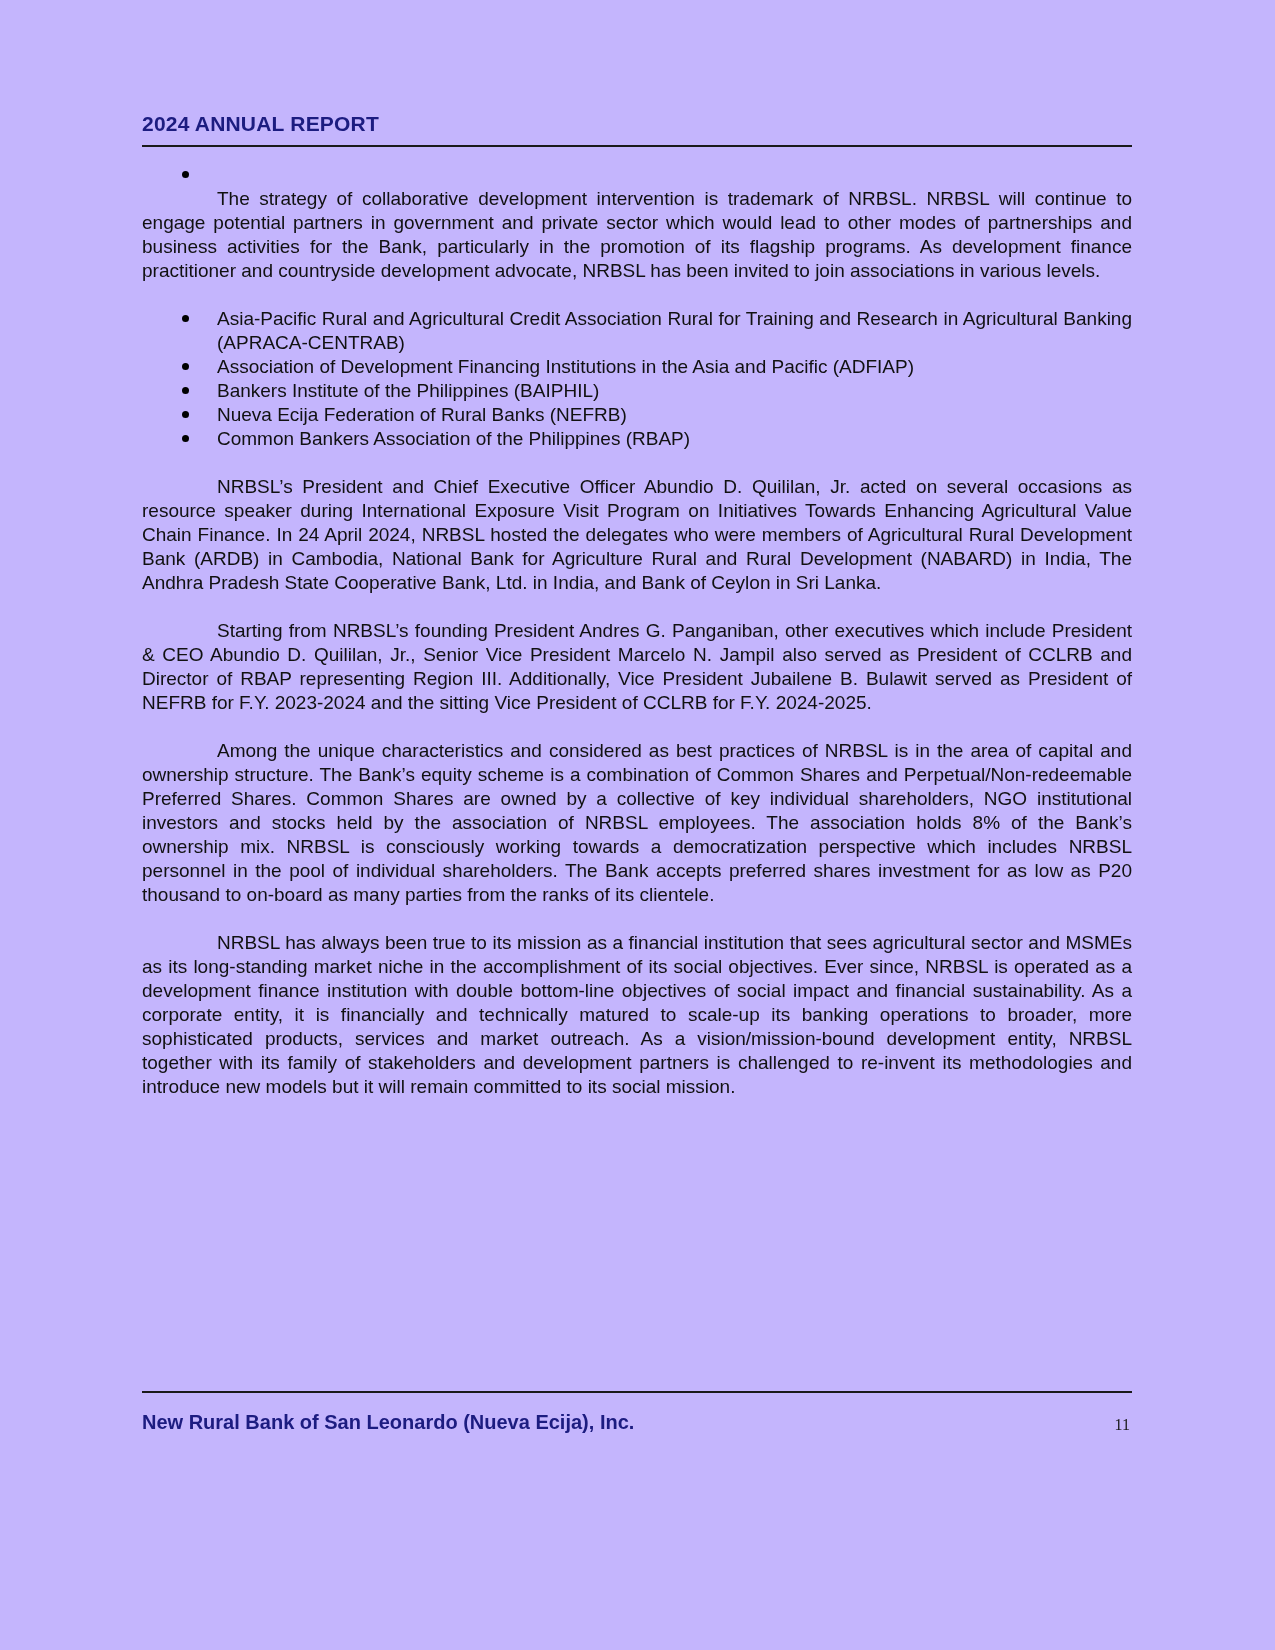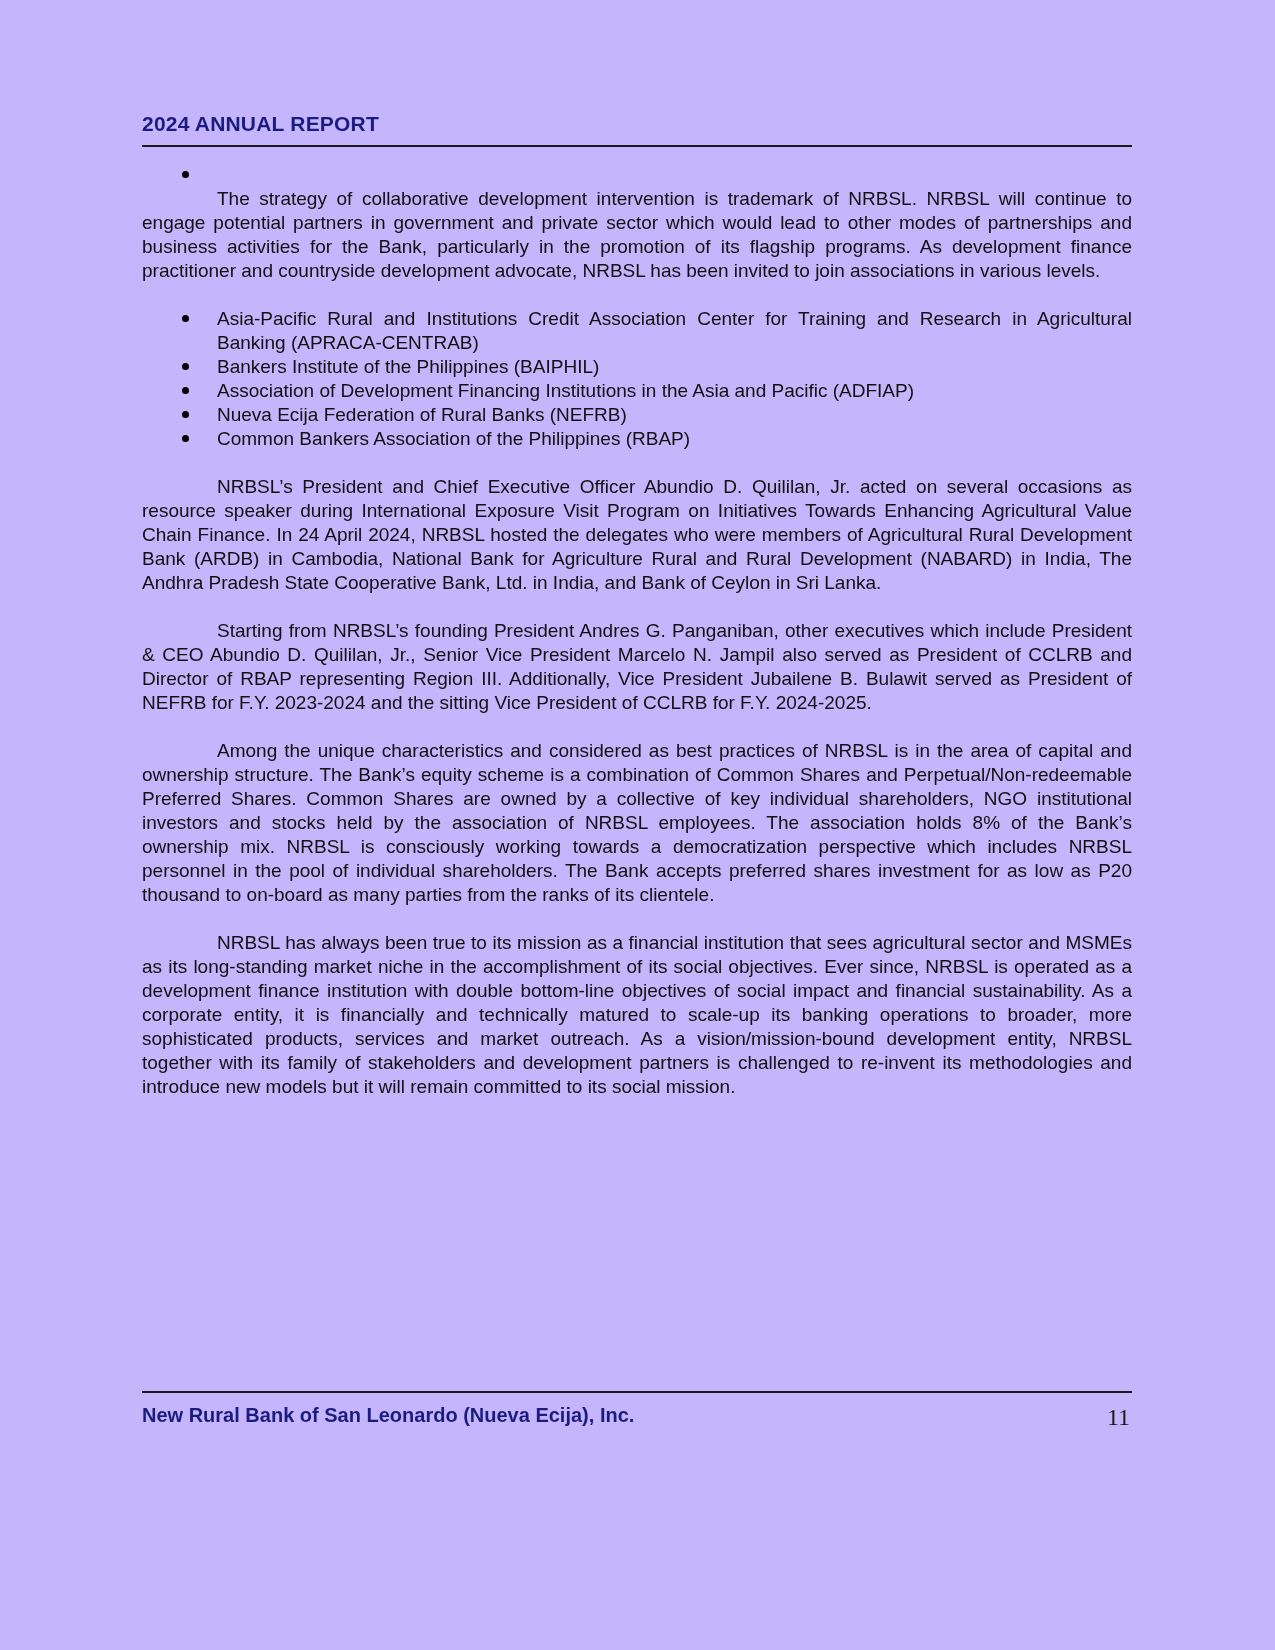--- a/index.html
+++ b/index.html
@@ -55,33 +55,33 @@
     height: 7px;
     border-radius: 50%;
     background: #000;
     display: inline-block;
   }
 
   
   .footer { top: 1391px; }
   .footer-rule { height: 0; border-top: 2px solid var(--rule); }
   .footer-row {
-    margin-top: 11px;
+    margin-top: 18px;
     display: flex;
     justify-content: space-between;
-    align-items: flex-start;
+    align-items: flex-end;
   }
   .footer-bank {
     font-size: 20px;
     font-weight: bold;
     color: var(--navy);
   }
   .footer-pagenum {
     font-family: "Liberation Serif", serif;
-    font-size: 24px;
+    font-size: 16px;
     color: #1a1a1a;
     padding-right: 2px;
   }
 </style>
 </head>
 <body>
 
 <div class="page">
 
   <div class="content-col header">
@@ -95,29 +95,29 @@
       <li>
         <span class="bullet-dot"></span>
       </li>
     </ul>
 
     <p class="para">The strategy of collaborative development intervention is trademark of NRBSL. NRBSL will continue to engage potential partners in government and private sector which would lead to other modes of partnerships and business activities for the Bank, particularly in the promotion of its flagship programs. As development finance practitioner and countryside development advocate, NRBSL has been invited to join associations in various levels.</p>
 
     <ul class="bullets">
       <li>
         <span class="bullet-dot"></span>
-        <span>Asia-Pacific Rural and Institutions Credit Association Center for Training and Research in Agricultural Banking (APRACA-CENTRAB)</span>
+        <span>Asia-Pacific Rural and Agricultural Credit Association Rural for Training and Research in Agricultural Banking (APRACA-CENTRAB)</span>
+      </li>
+      <li>
+        <span class="bullet-dot"></span>
+        <span>Association of Development Financing Institutions in the Asia and Pacific (ADFIAP)</span>
       </li>
       <li>
         <span class="bullet-dot"></span>
         <span>Bankers Institute of the Philippines (BAIPHIL)</span>
-      </li>
-      <li>
-        <span class="bullet-dot"></span>
-        <span>Association of Development Financing Institutions in the Asia and Pacific (ADFIAP)</span>
       </li>
       <li>
         <span class="bullet-dot"></span>
         <span>Nueva Ecija Federation of Rural Banks (NEFRB)</span>
       </li>
       <li>
         <span class="bullet-dot"></span>
         <span>Common Bankers Association of the Philippines (RBAP)</span>
       </li>
     </ul>

